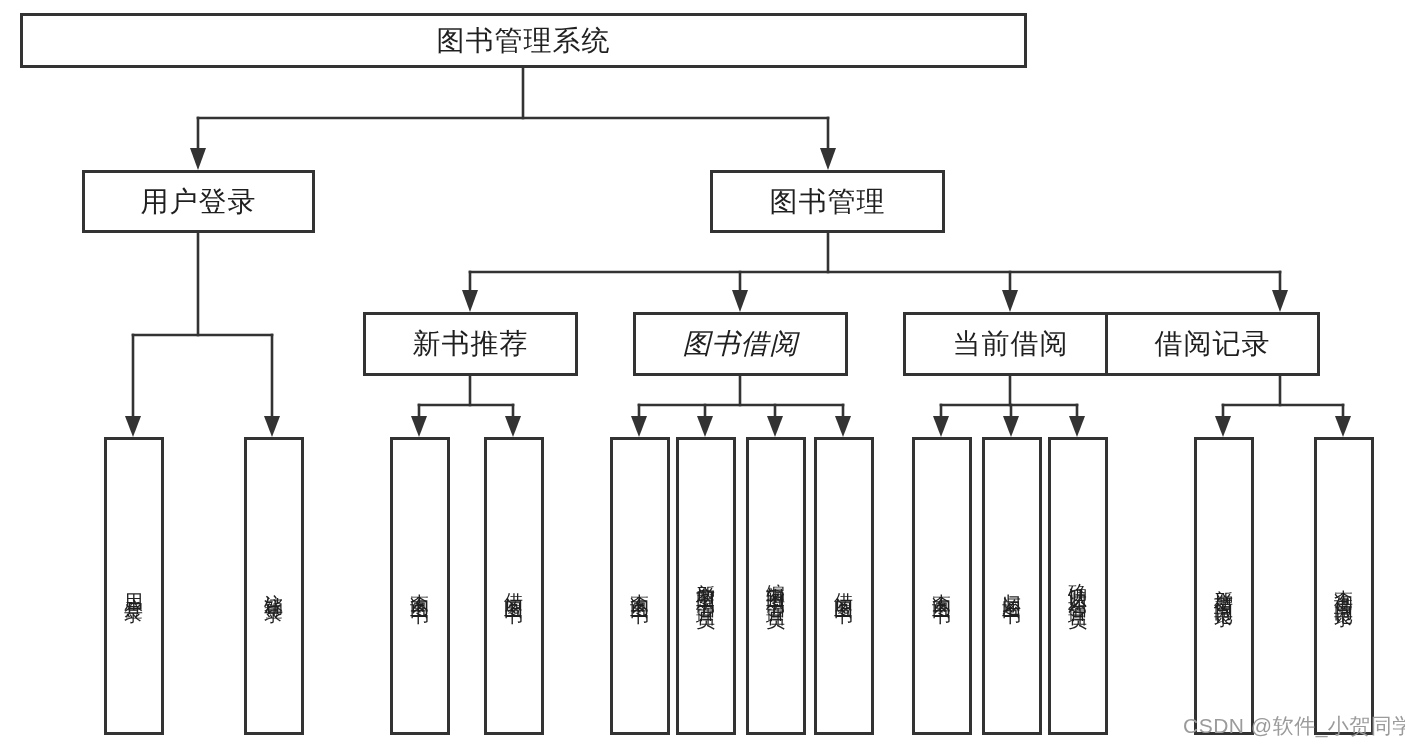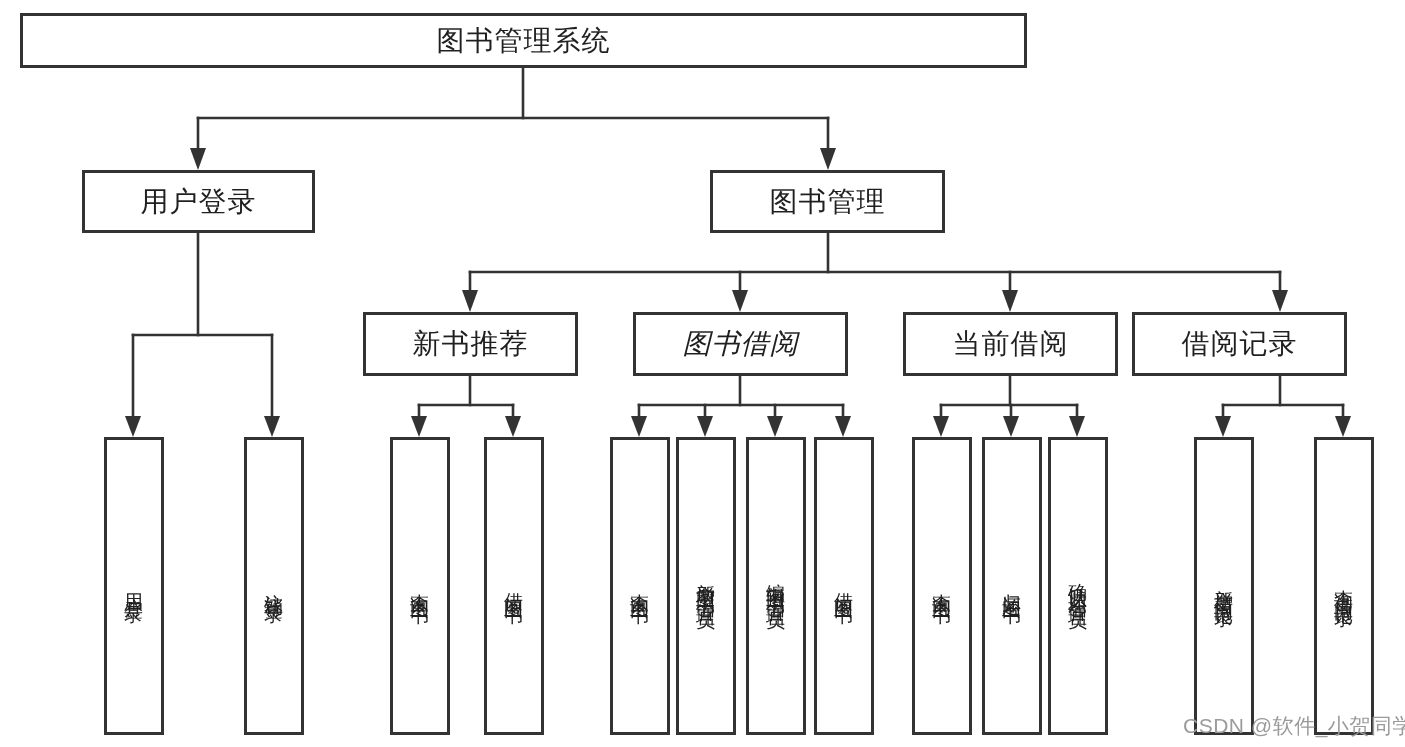--- a/index.html
+++ b/index.html
@@ -26,21 +26,21 @@
     white-space:nowrap;
   }
   .root-box{left:20px;top:13px;width:1007px;height:55px;}
   .l2-box{top:170px;height:63px;}
   .l2-a{left:82px;width:233px;}
   .l2-b{left:710px;width:235px;justify-content:center;}
   .l3-box{top:312px;height:64px;width:215px;}
   .l3-0{left:363px;}
   .l3-1{left:633px;font-style:italic;}
   .l3-2{left:903px;}
-  .l3-3{left:1132px;}
+  .l3-3{left:1105px;}
   .leaf{
     top:437px;height:298px;width:60px;
     writing-mode:vertical-rl;
     text-orientation:mixed;
     font-size:19px;
     letter-spacing:4px;
     line-height:1;
     white-space:normal;
   }
   .lf-0{left:104px;}  .lf-1{left:244px;}

